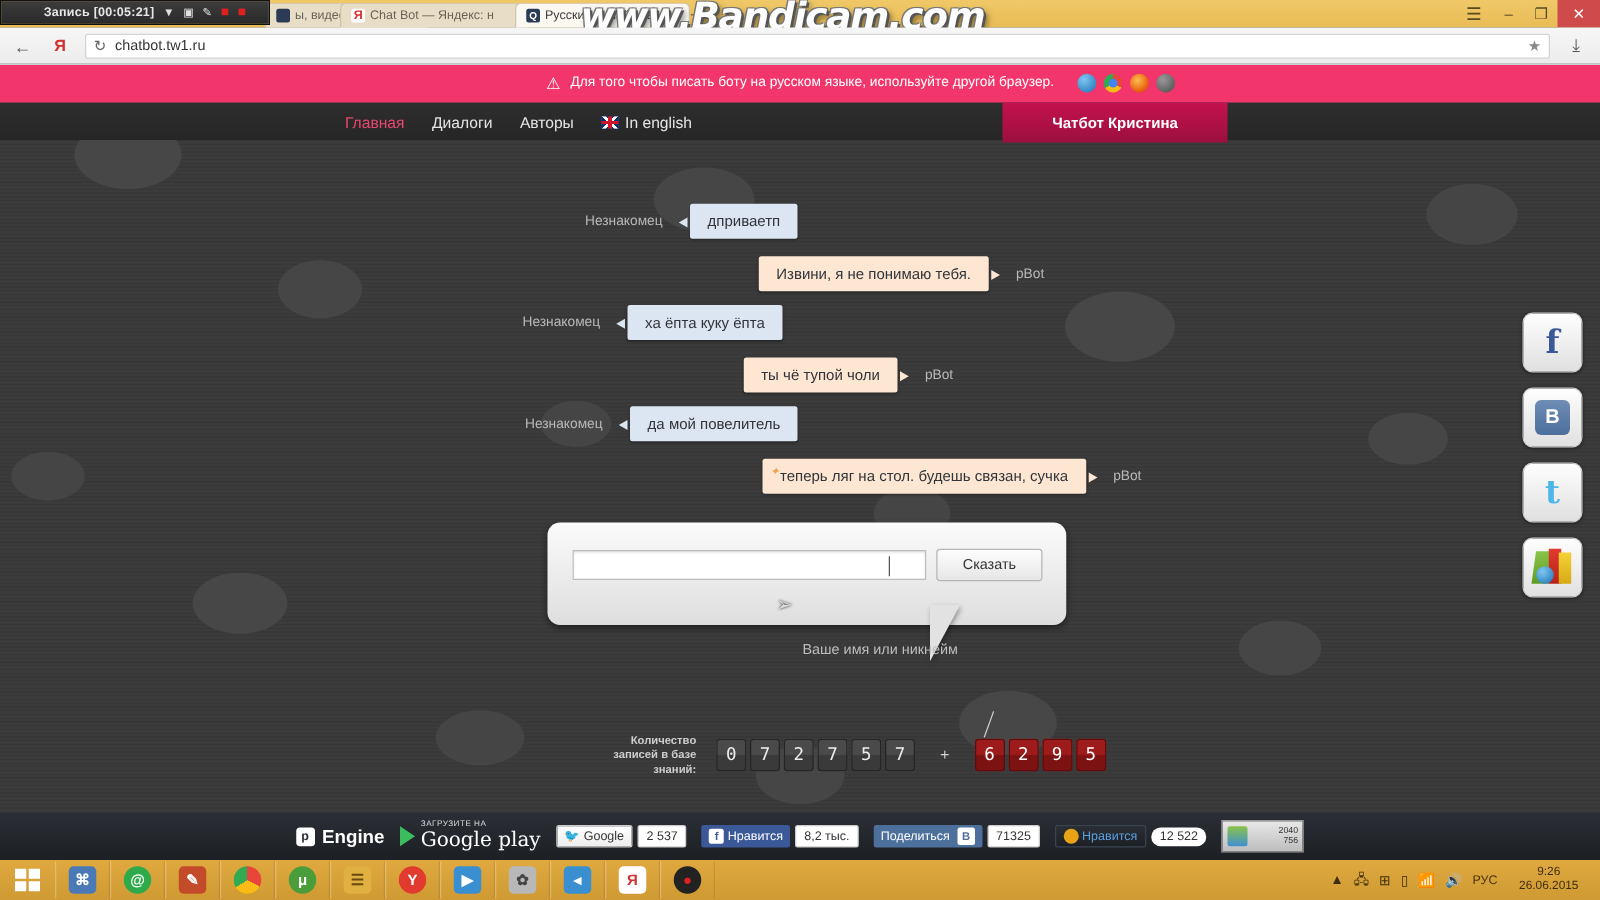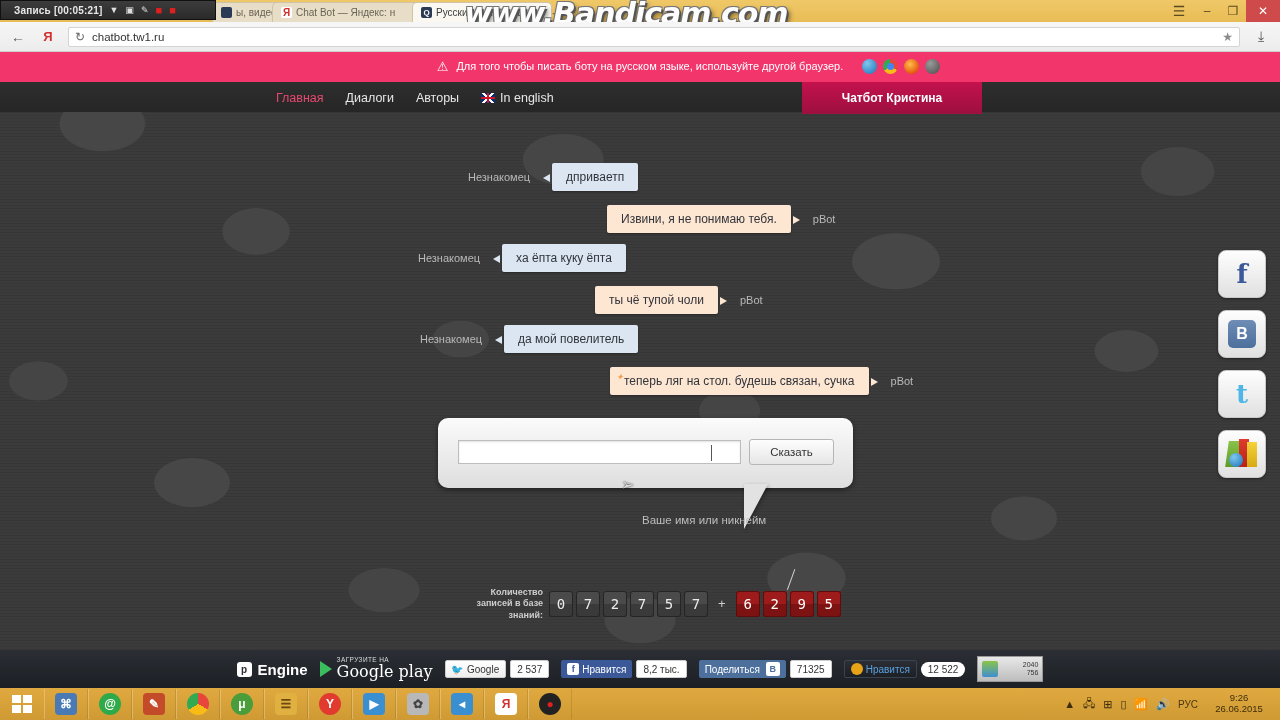--- a/index.html
+++ b/index.html
@@ -62,21 +62,21 @@
     pointer-events:none;
   }
 
   
   .bandibar{
     position:absolute; left:0; top:0; width:216px; height:20px;
     background:linear-gradient(#3c3c3c,#2a2a2a); border:1px solid #111;
     display:flex; align-items:center; gap:7px; padding:0 6px;
     color:#e7e7e7; font-size:10px;
   }
-  .bandibar .rec-txt{ margin-left:7px; font-weight:bold; letter-spacing:.2px;}
+  .bandibar .rec-txt{ margin-left:28px; font-weight:bold; letter-spacing:.2px;}
   .bi{ font-size:9px; color:#e0e0e0; }
   .bi.red{ color:#e02020; font-size:11px; }
 
   
   .page{
     position:absolute; left:0; top:52px; width:1280px; height:598px;
     background:#3a3a3a; overflow:hidden;
   }
   .bgpattern{
     position:absolute; inset:0;
@@ -162,21 +162,21 @@
     content:""; position:absolute; right:-9px; top:50%; margin-top:-3px;
     border:7px solid transparent; border-left-color:#fde6d2; border-right:0; border-bottom-width:4px; border-top-width:4px;
   }
   .nick{ color:#b9b9b9; font-size:11px; }
   .nick.left{ margin-right:22px; }
   .nick.right{ margin-left:22px; }
   .bot-mark{ position:absolute; left:6px; top:5px; color:#f0a050; font-size:9px; line-height:10px;}
 
   
   .inputpanel{
-    position:absolute; left:438px; top:366px; width:415px; height:70px;
+    position:absolute; left:438px; top:366px; width:415px; height:82px;
     background:linear-gradient(#fbfbfb,#dedede);
     border-radius:10px; box-shadow:0 2px 5px rgba(0,0,0,.45);
   }
   .inputpanel .tail{
     position:absolute; left:306px; top:66px; width:0;height:0;
     border-left:24px solid #e2e2e2; border-bottom:45px solid transparent; border-right:0;
     filter:drop-shadow(1px 2px 2px rgba(0,0,0,.35));
   }
   .txtfield{
     position:absolute; left:20px; top:22px; width:283px; height:24px;
@@ -193,21 +193,21 @@
   .namehint{
     position:absolute; left:642px; top:462px; font-size:11.5px; color:#bdbdbd;
   }
   .cursor-arrow{
     position:absolute; left:621px; top:425px; width:12px; height:18px;
     color:#ddd; font-size:16px; line-height:16px;
     text-shadow:0 0 2px #000;
   }
 
   
-  .counterwrap{ position:absolute; left:455px; top:535px; display:flex; align-items:center; gap:6px; }
+  .counterwrap{ position:absolute; left:469px; top:535px; display:flex; align-items:center; gap:16px; }
   .cnt-label{ width:88px; text-align:right; font-size:9px; color:#cdcdcd; line-height:1.25; font-weight:bold; }
   .digits{ display:flex; gap:3px; }
   .dg{
     width:24px;height:26px; border-radius:3px;
     display:flex; align-items:center; justify-content:center;
     font-family:"DejaVu Sans Mono", monospace; font-size:14px; color:#ececec;
     background:linear-gradient(#4a4a4a 0 48%, #3a3a3a 52% 100%);
     box-shadow:inset 0 0 0 1px #252525;
   }
   .dg.red{ background:linear-gradient(#9e1b1b 0 48%, #7c1212 52% 100%); color:#fff; box-shadow:inset 0 0 0 1px #5e0c0c;}

